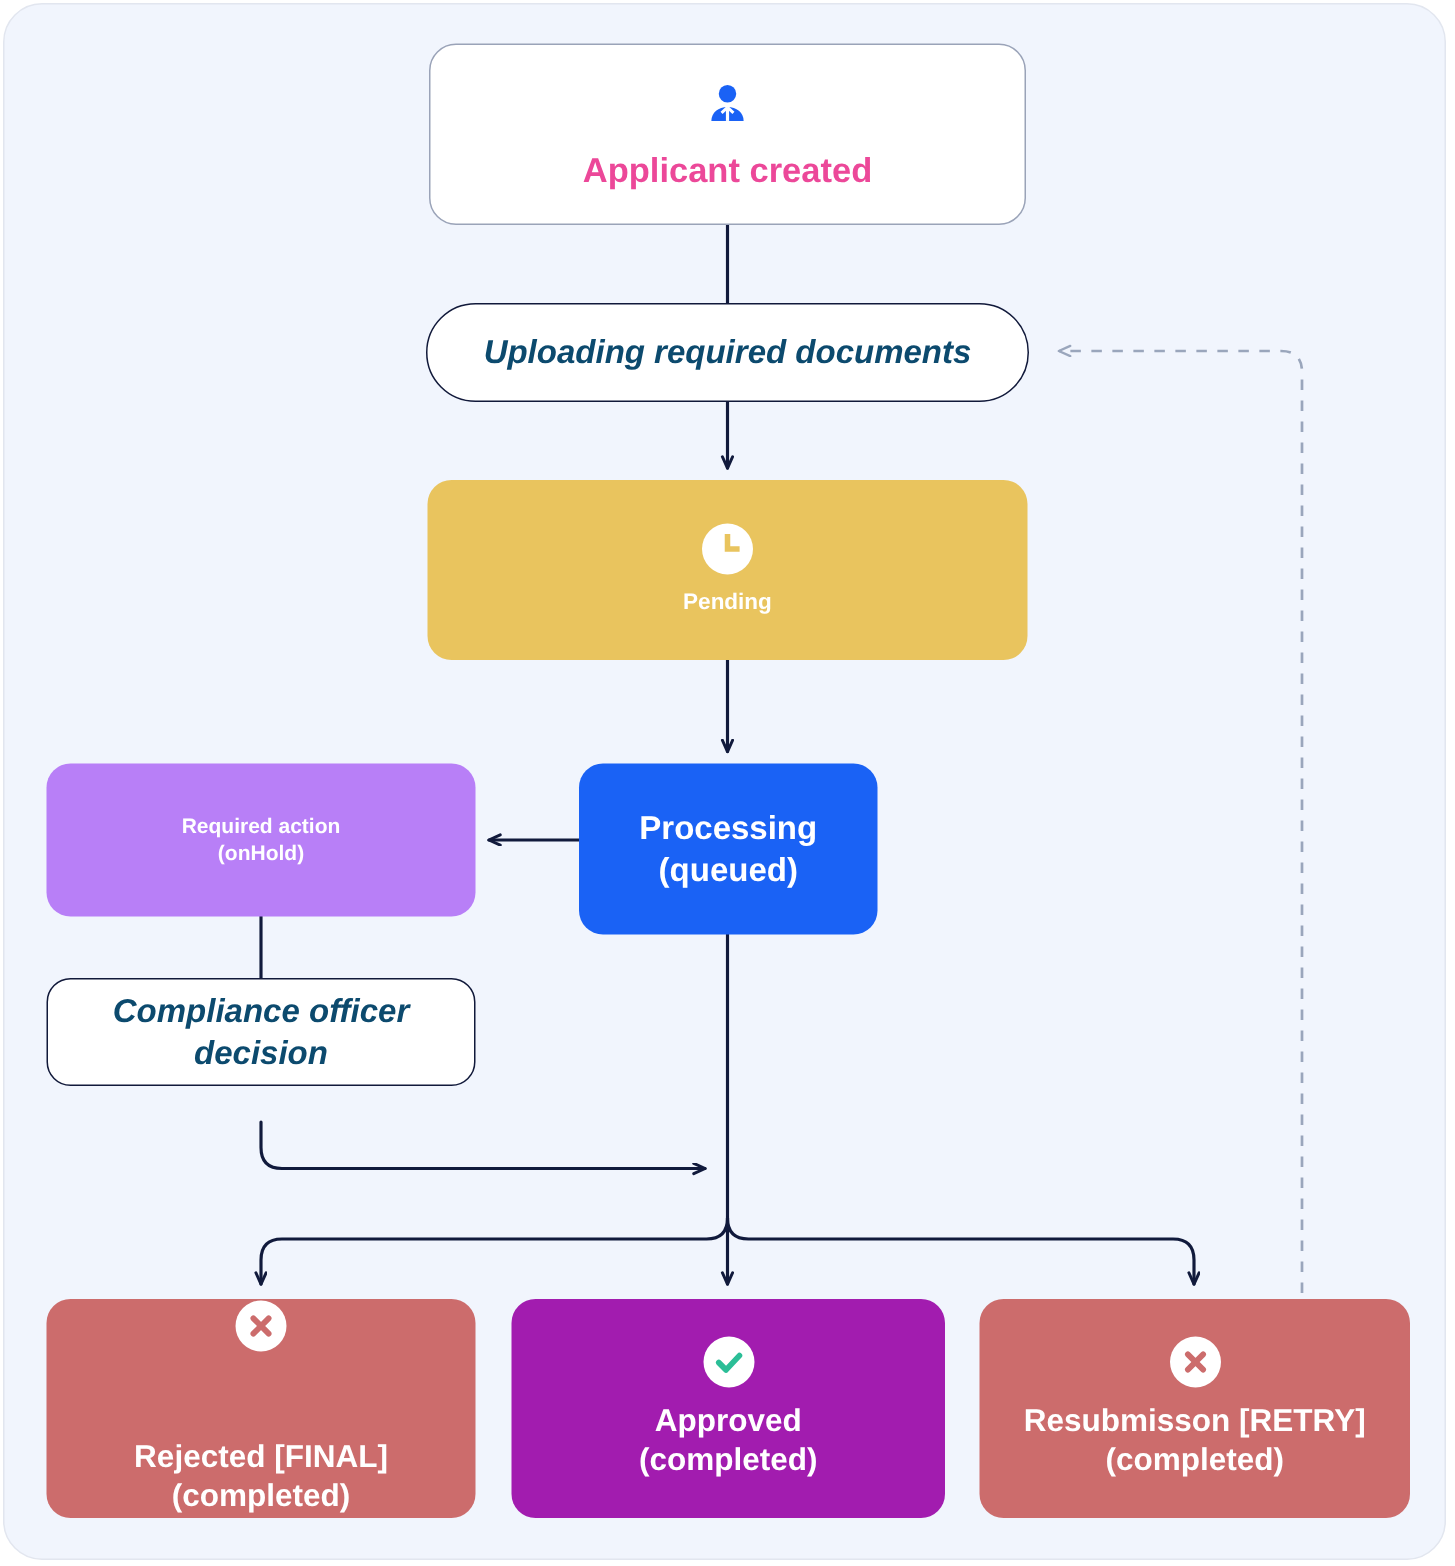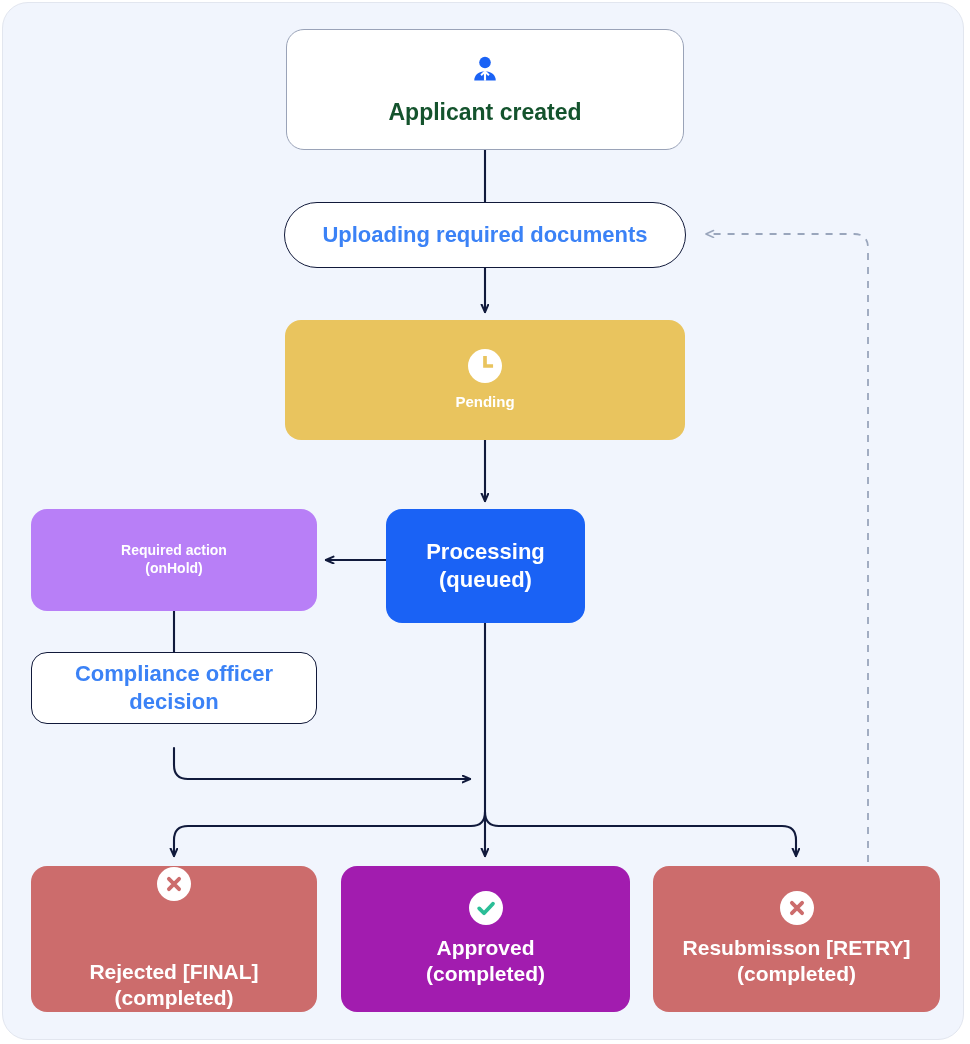--- a/index.html
+++ b/index.html
@@ -39,29 +39,29 @@
     font-weight:bold;
     line-height:1.26;
     white-space:pre-line;
   }
 
   
   .n-outline{
     background:#FFFFFF;
     border:1.6px solid #11193A;
   }
-  .n-outline .lbl{color:#3b82f6;}
+  .n-outline .lbl{color:#0c4a6e;font-style:italic;}
 
   
   .n-start{
     background:#FFFFFF;
     border:1.6px solid #9AA3B8;
     border-radius:18px;
   }
-  .n-start .lbl{color:#14532d;}
+  .n-start .lbl{color:#ec4899;}
 
   
   .n-fill .lbl{color:#FFFFFF;}
 
   .icon-badge{
     width:34px;height:34px;
     border-radius:50%;
     background:#FFFFFF;
     display:flex;align-items:center;justify-content:center;
     margin-bottom:10px;

